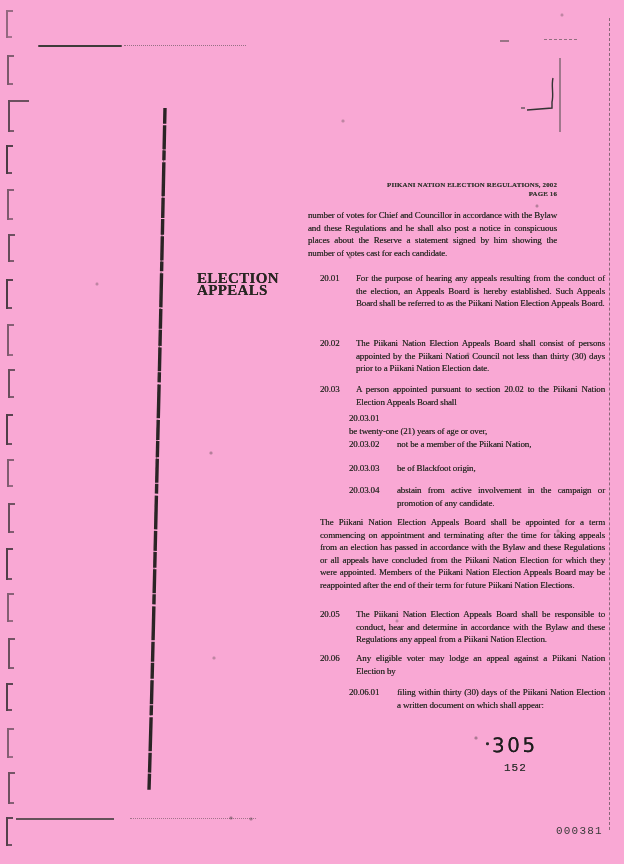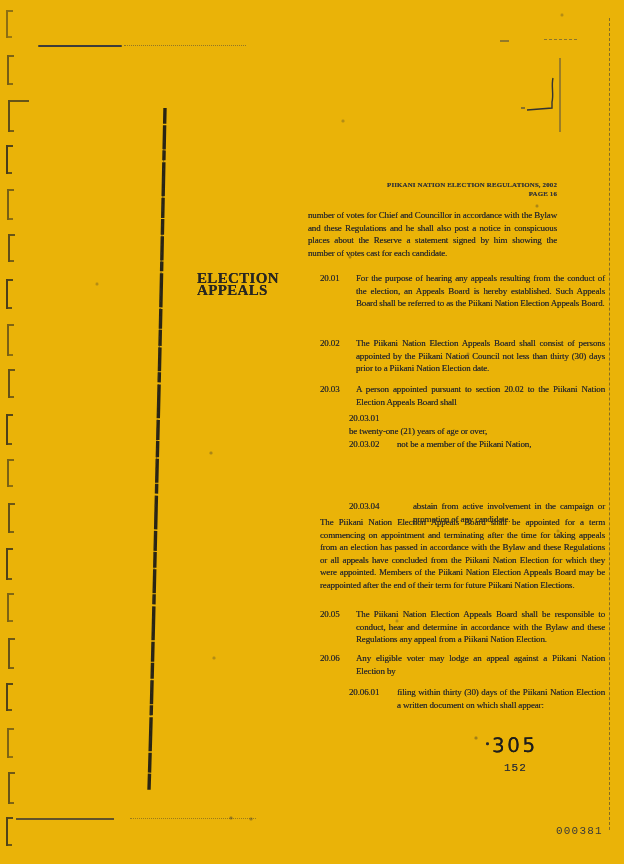--- a/index.html
+++ b/index.html
@@ -1,18 +1,18 @@
 <!DOCTYPE html>
 <html><head>
 <meta charset="utf-8">
 <style>
   html,body{margin:0;padding:0;background:#ffffff;}
   .page{
     position:relative;width:624px;height:864px;overflow:hidden;
-    background:#eab308;
+    background:#f9a8d4;
     font-family:"Liberation Serif","DejaVu Serif",serif;
     color:#2f2d2a;
   }
   
   .txtblk{
     font-size:9px;line-height:12.5px;letter-spacing:-0.15px;
     text-shadow:0 0 0.5px rgba(45,43,40,.85);
   }
   .just{text-align:justify;}
   
@@ -161,22 +161,26 @@
   <div class="sec sub txtblk" style="top:412px;flex-direction:column;">
     <span class="n">20.03.01</span>
     <span class="t">be twenty-one (21) years of age or over,</span>
   </div>
 
   <div class="sec sub txtblk" style="top:438px;">
     <span class="n">20.03.02</span>
     <span class="t">not be a member of the Piikani Nation,</span>
   </div>
 
-
-  <div class="sec sub txtblk" style="top:500px;gap:16px;">
+  <div class="sec sub txtblk" style="top:462px;">
+    <span class="n">20.03.03</span>
+    <span class="t">be of Blackfoot origin,</span>
+  </div>
+
+  <div class="sec sub txtblk" style="top:484px;">
     <span class="n">20.03.04</span>
     <span class="t">abstain from active involvement in the campaign or promotion of any candidate.</span>
   </div>
 
   <div class="sec txtblk" style="top:516px;">
     <span class="t">The Piikani Nation Election Appeals Board shall be appointed for a term commencing on appointment and terminating after the time for taking appeals from an election has passed in accordance with the Bylaw and these Regulations or all appeals have concluded from the Piikani Nation Election for which they were appointed.  Members of the Piikani Nation Election Appeals Board may be reappointed after the end of their term for future Piikani Nation Elections.</span>
   </div>
 
   <div class="sec txtblk" style="top:608px;">
     <span class="n">20.05</span>

